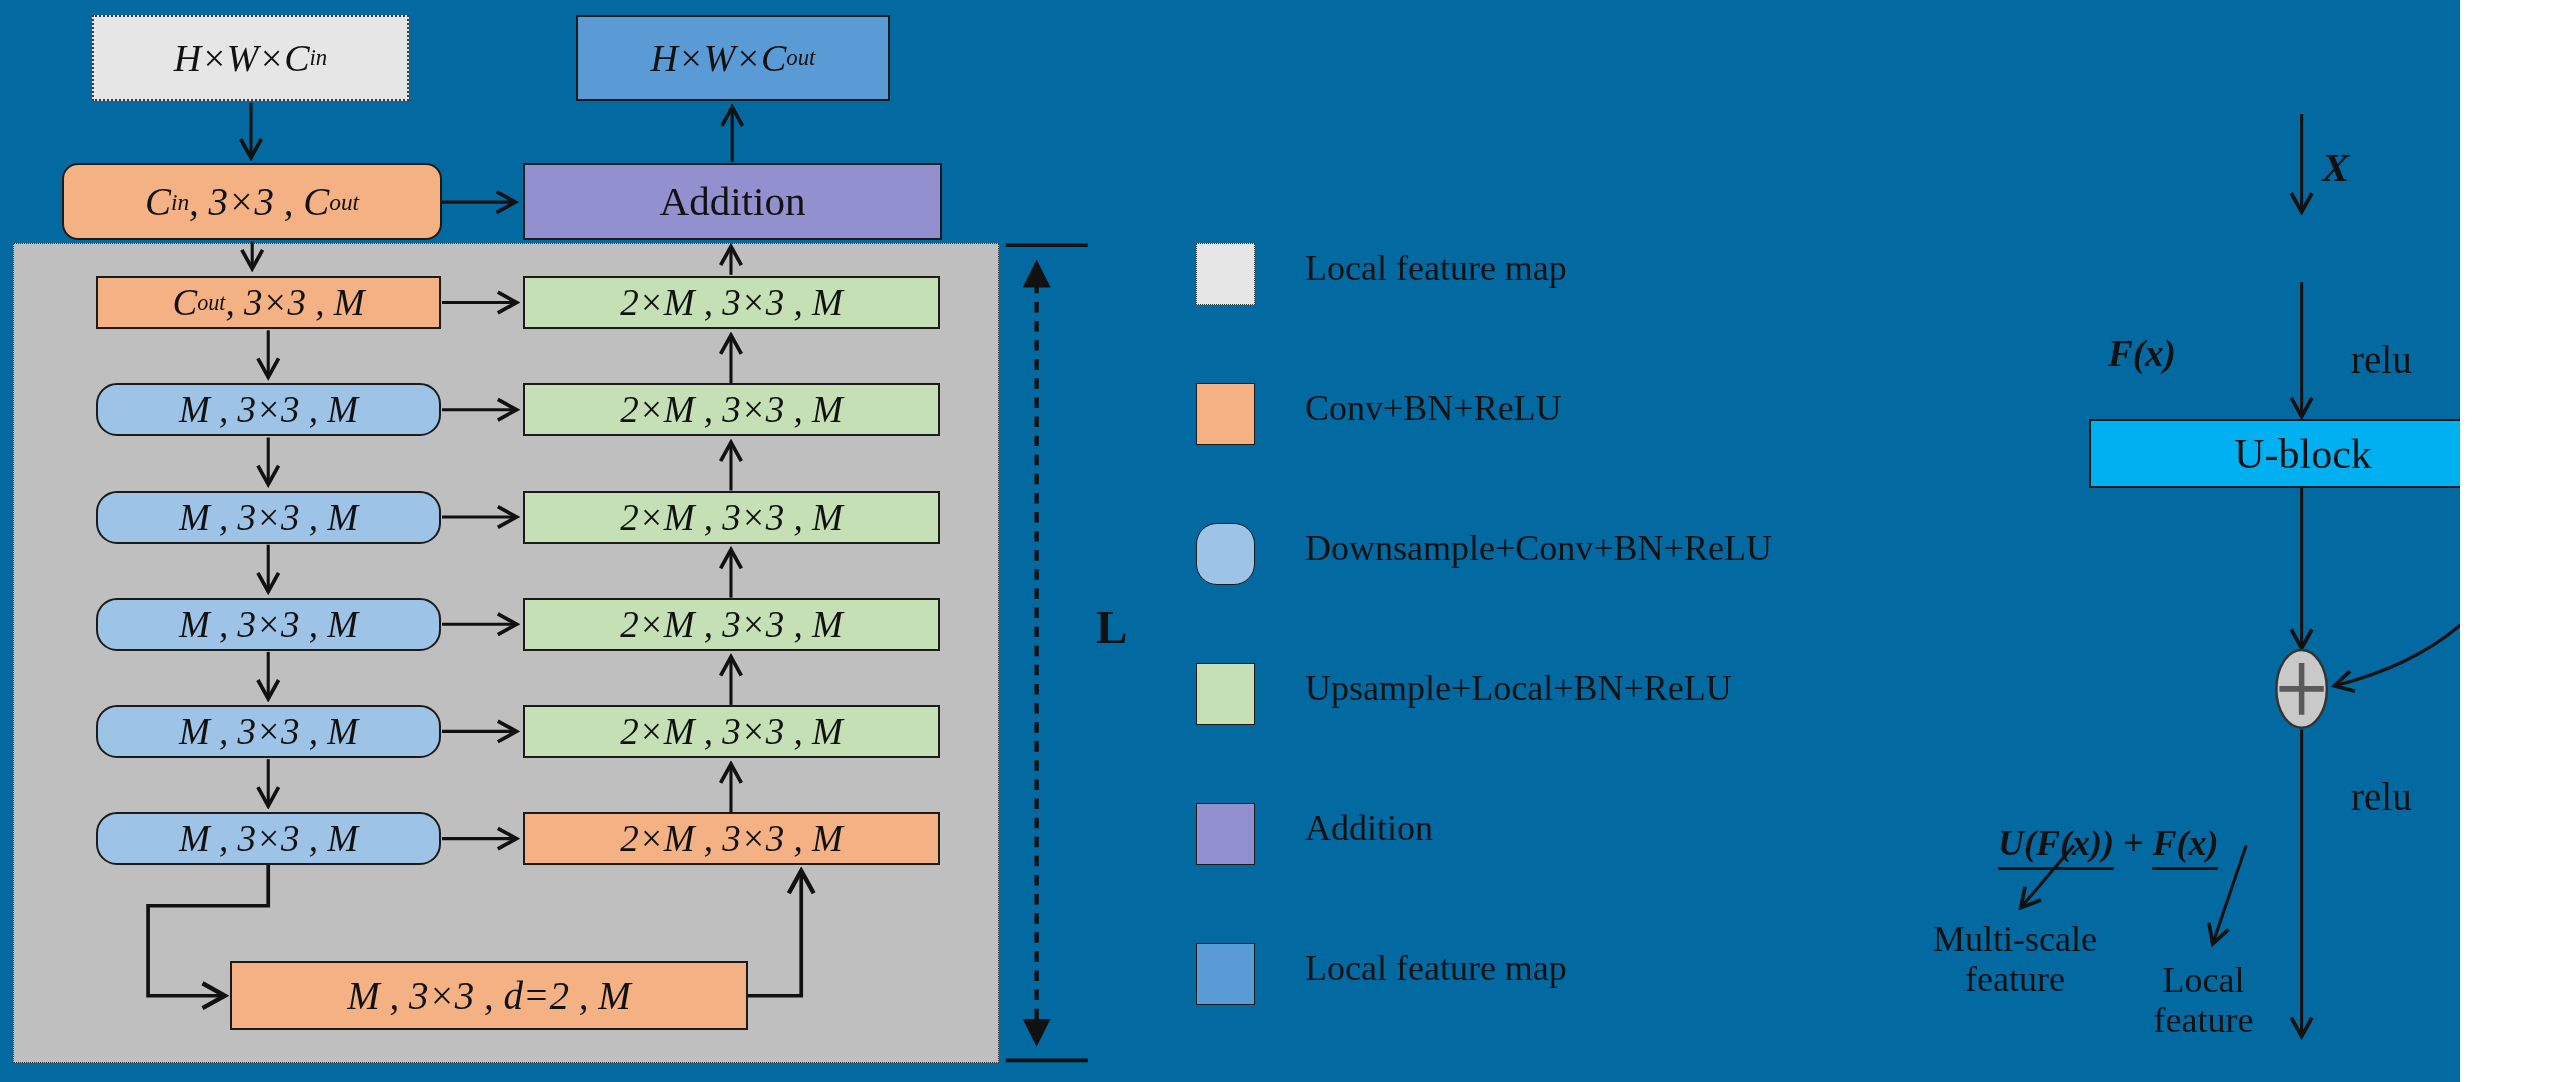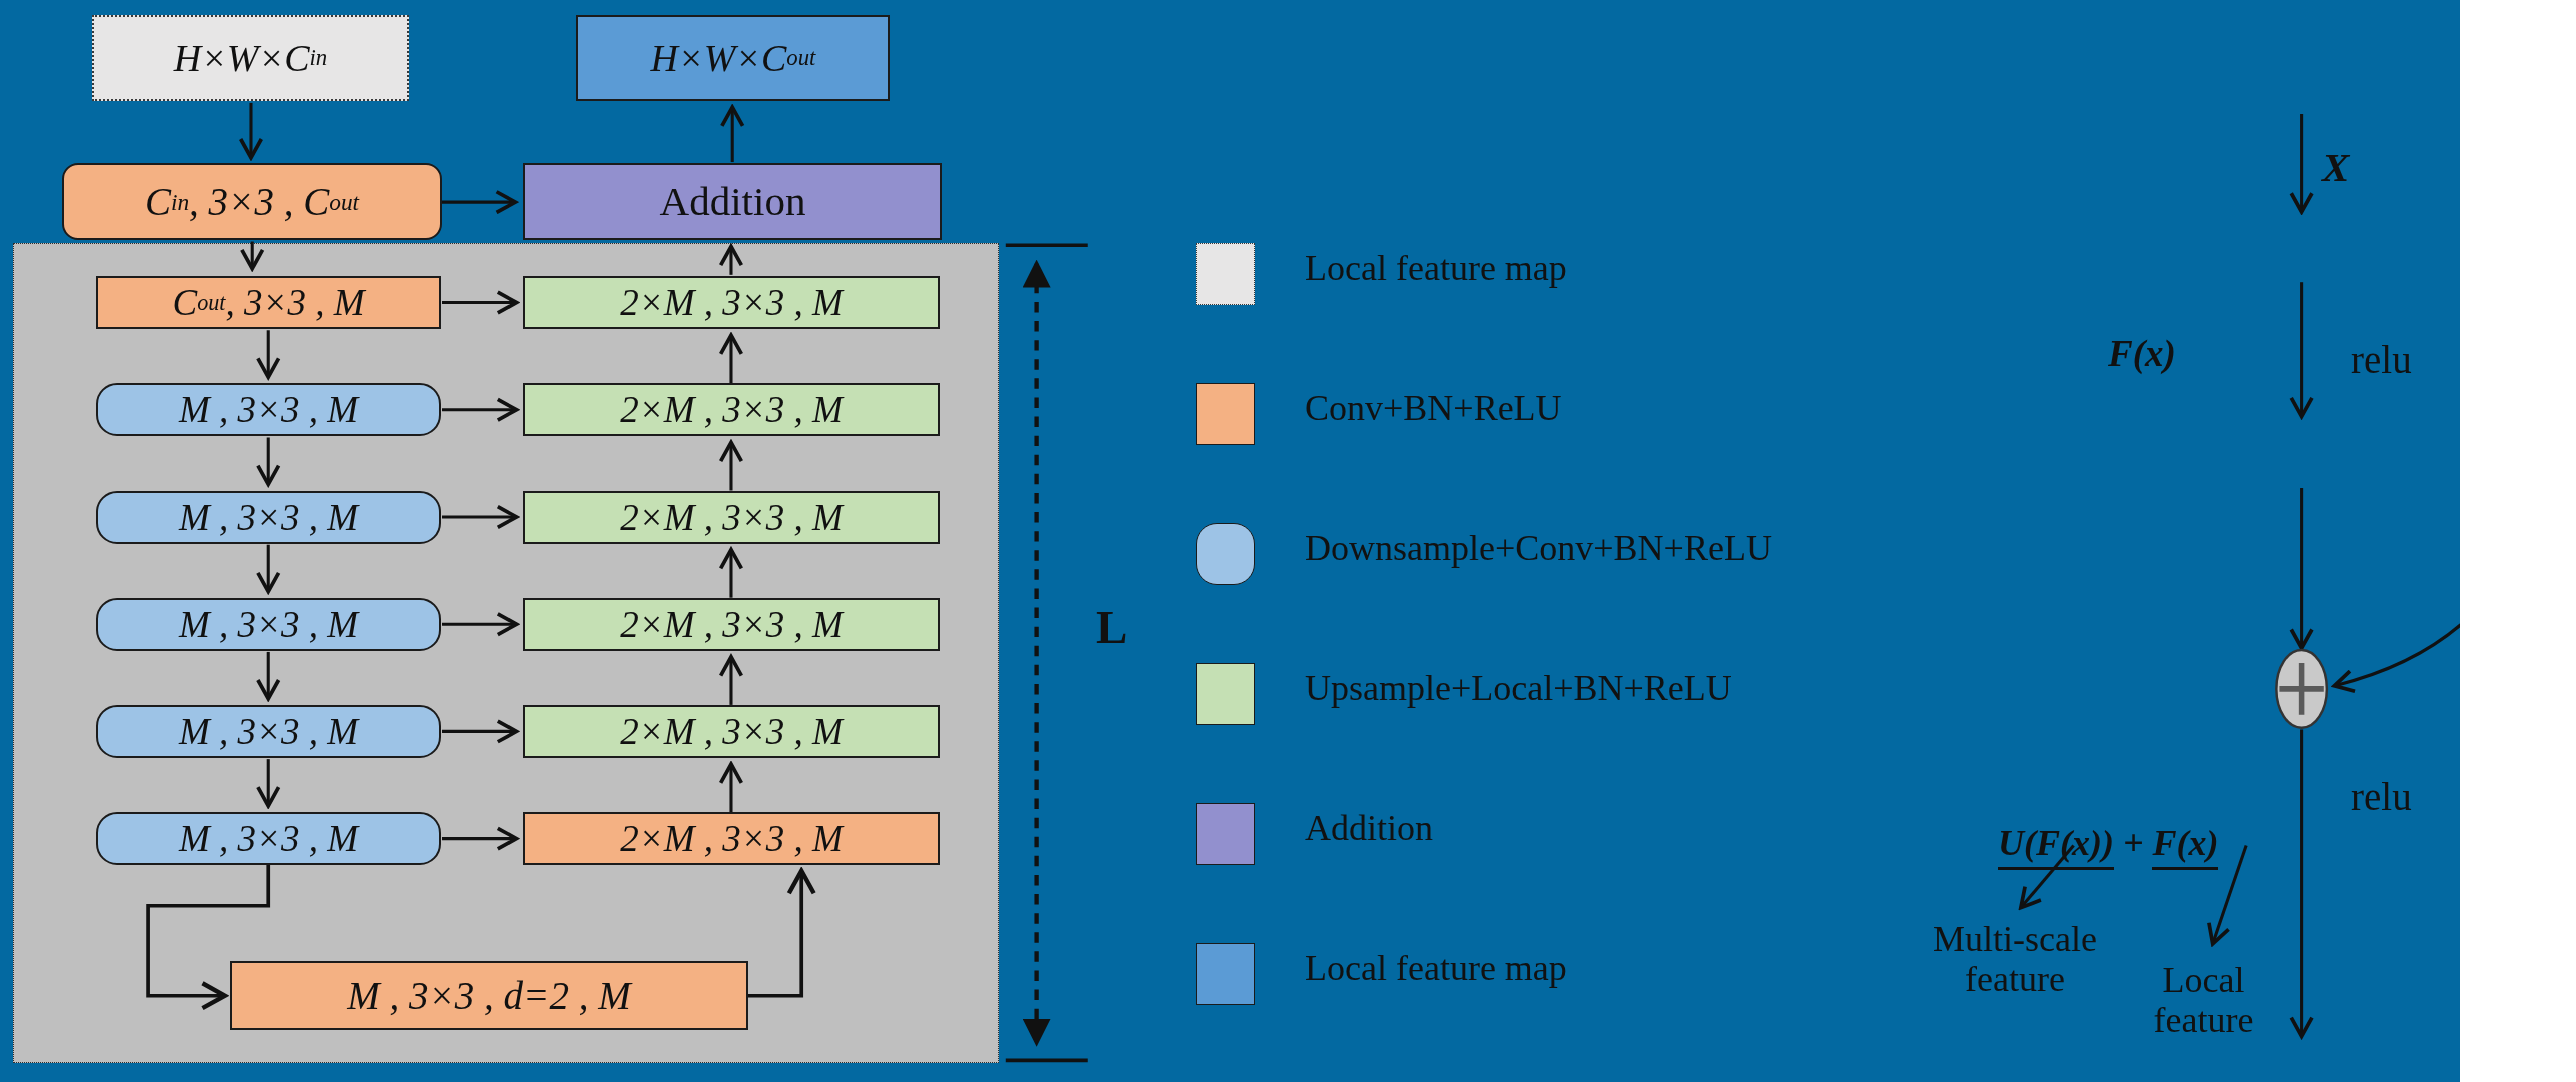--- a/index.html
+++ b/index.html
@@ -154,20 +154,21 @@
     <div class="legend-label" style="top:947px;">Local feature map</div>
   </div>
 
   <div class="lbl math" style="left:2322px;top:145px;font-size:41px;font-weight:bold;">X</div>
 
 
   <div class="lbl math" style="left:2108px;top:333px;font-size:37px;font-weight:bold;">F(x)</div>
 
   <div class="lbl" style="left:2351px;top:338px;font-size:39px;">relu</div>
 
+  <div class="box c-ublock" style="left:2089px;top:419px;width:428px;height:69px;font-size:42px;">U-block</div>
 
   <div class="lbl" style="left:2351px;top:775px;font-size:39px;">relu</div>
 
   <div class="lbl formula" style="left:1998px;top:788px;font-size:36px;">
     <span class="uline">U(F(x))</span><span> </span><span>+</span><span> </span><span class="uline">F(x)</span>
   </div>
 
   <div class="lbl two-line" style="left:1904px;top:919px;width:222px;">
     <div>Multi-scale</div>
     <div>feature</div>

